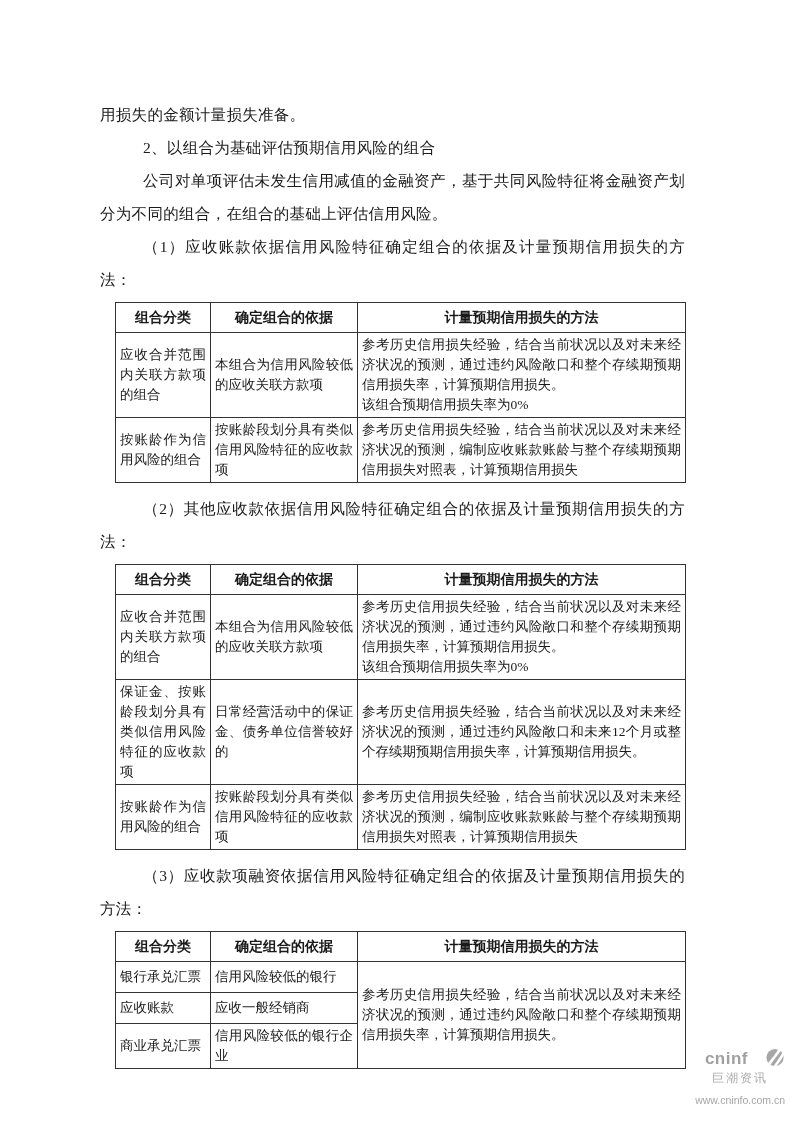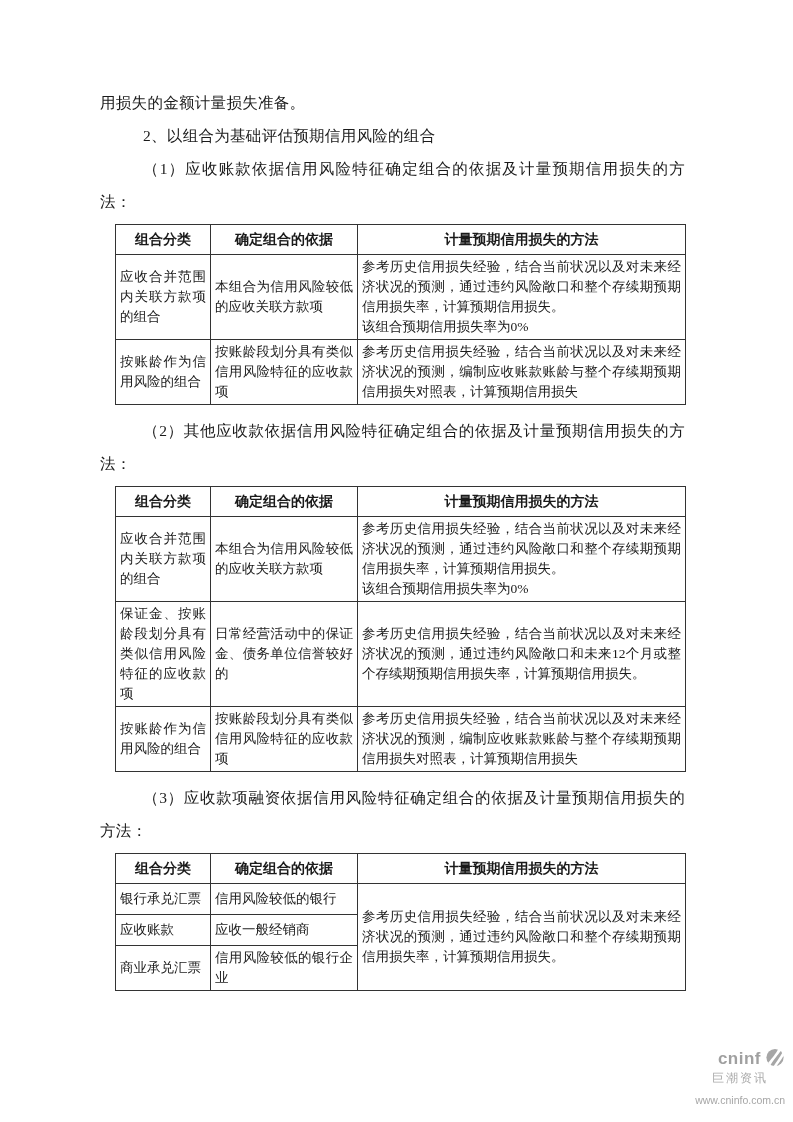--- a/index.html
+++ b/index.html
@@ -11,21 +11,21 @@
     width: 793px;
     height: 1122px;
     position: relative;
     overflow: hidden;
     font-family: "Liberation Serif", serif;
     color: #1a1a1a;
   }
   .content {
     position: absolute;
     left: 100px;
-    top: 86px;
+    top: 98px;
     width: 585px;
   }
   p.para {
     margin: 0;
     font-size: 15.5px;
     line-height: 33px;
     text-align: justify;
     letter-spacing: 0.3px;
   }
   p.indent { text-indent: 43px; }
@@ -67,21 +67,21 @@
     bottom: 15px;
     text-align: center;
     color: #a6a6a6;
     font-family: "Liberation Sans", sans-serif;
     line-height: 1.1;
   }
   .logo-top {
     display: flex;
     align-items: center;
     justify-content: flex-end;
-    gap: 4px;
+    gap: 17px;
   }
   .logo-brand {
     font-weight: bold;
     font-size: 17px;
     letter-spacing: 0.5px;
     color: #a0a0a0;
   }
   .logo-name {
     font-size: 12px;
     letter-spacing: 2px;
@@ -96,20 +96,21 @@
 </style>
 </head>
 <body>
 
 <div class="content">
 
   <p class="para">用损失的金额计量损失准备。</p>
 
   <p class="para indent">2、以组合为基础评估预期信用风险的组合</p>
 
+  <p class="para indent">公司对单项评估未发生信用减值的金融资产，基于共同风险特征将金融资产划分为不同的组合，在组合的基础上评估信用风险。</p>
 
   <p class="para indent">（1）应收账款依据信用风险特征确定组合的依据及计量预期信用损失的方法：</p>
 
   <table class="data-table">
     <colgroup>
         <col class="c1">
         <col class="c2">
         <col class="c3">
       </colgroup>
     <thead>

